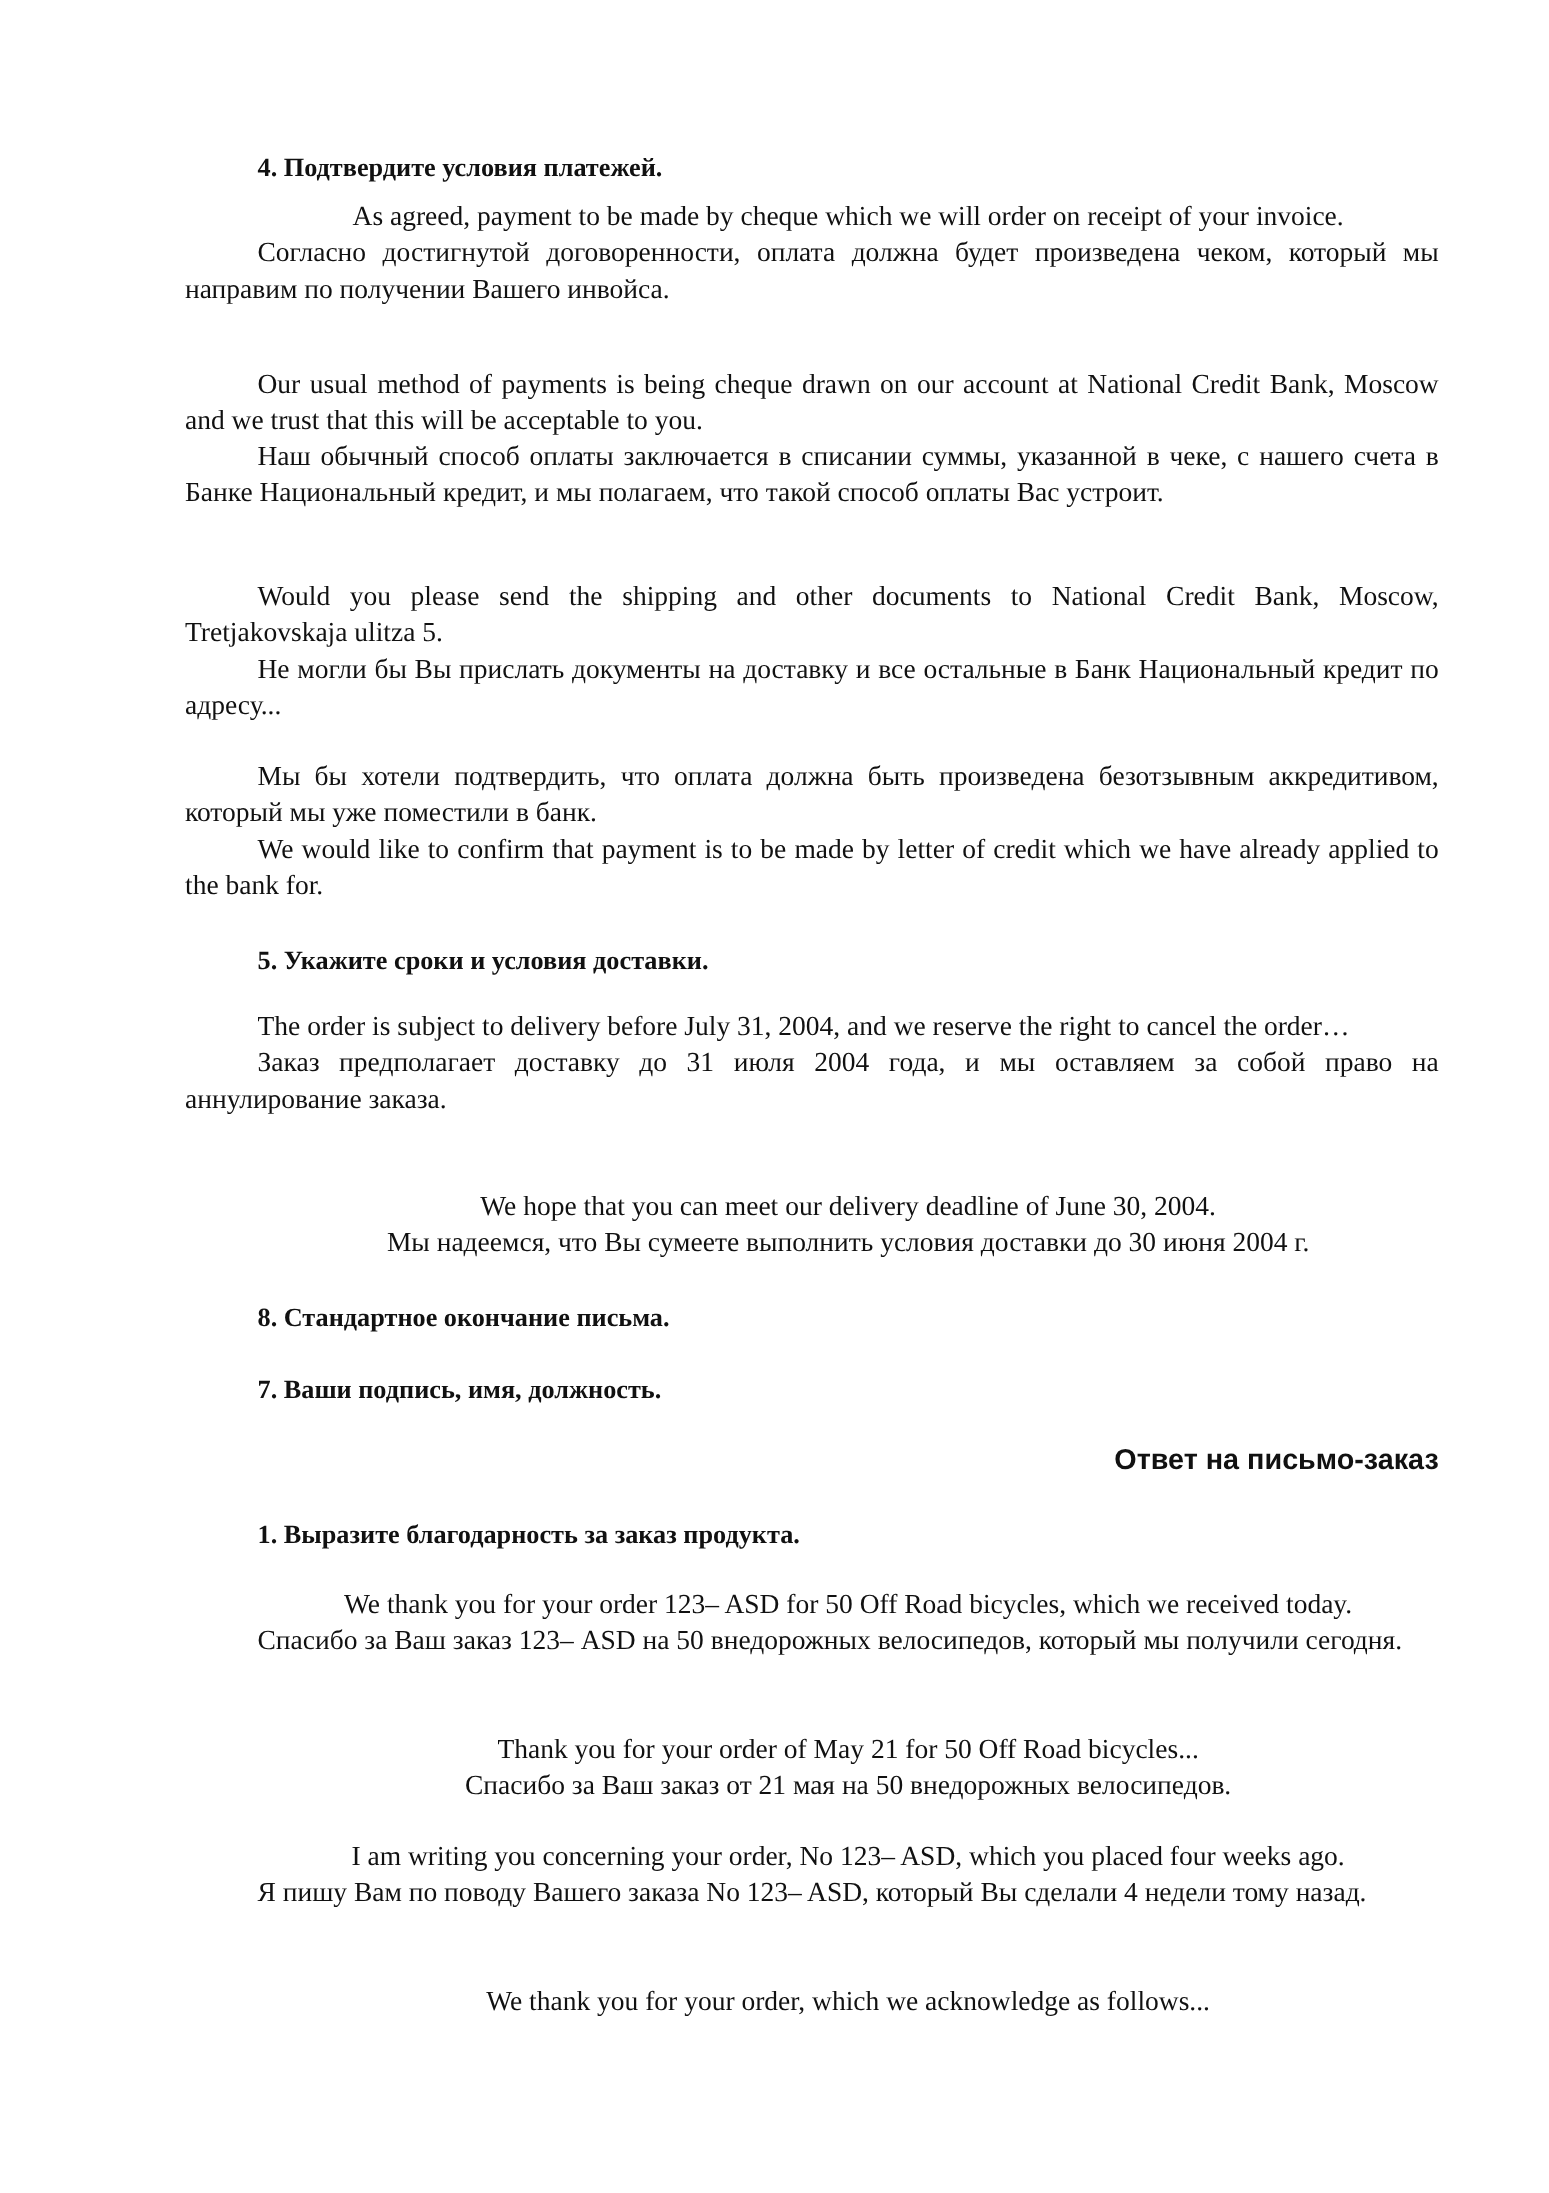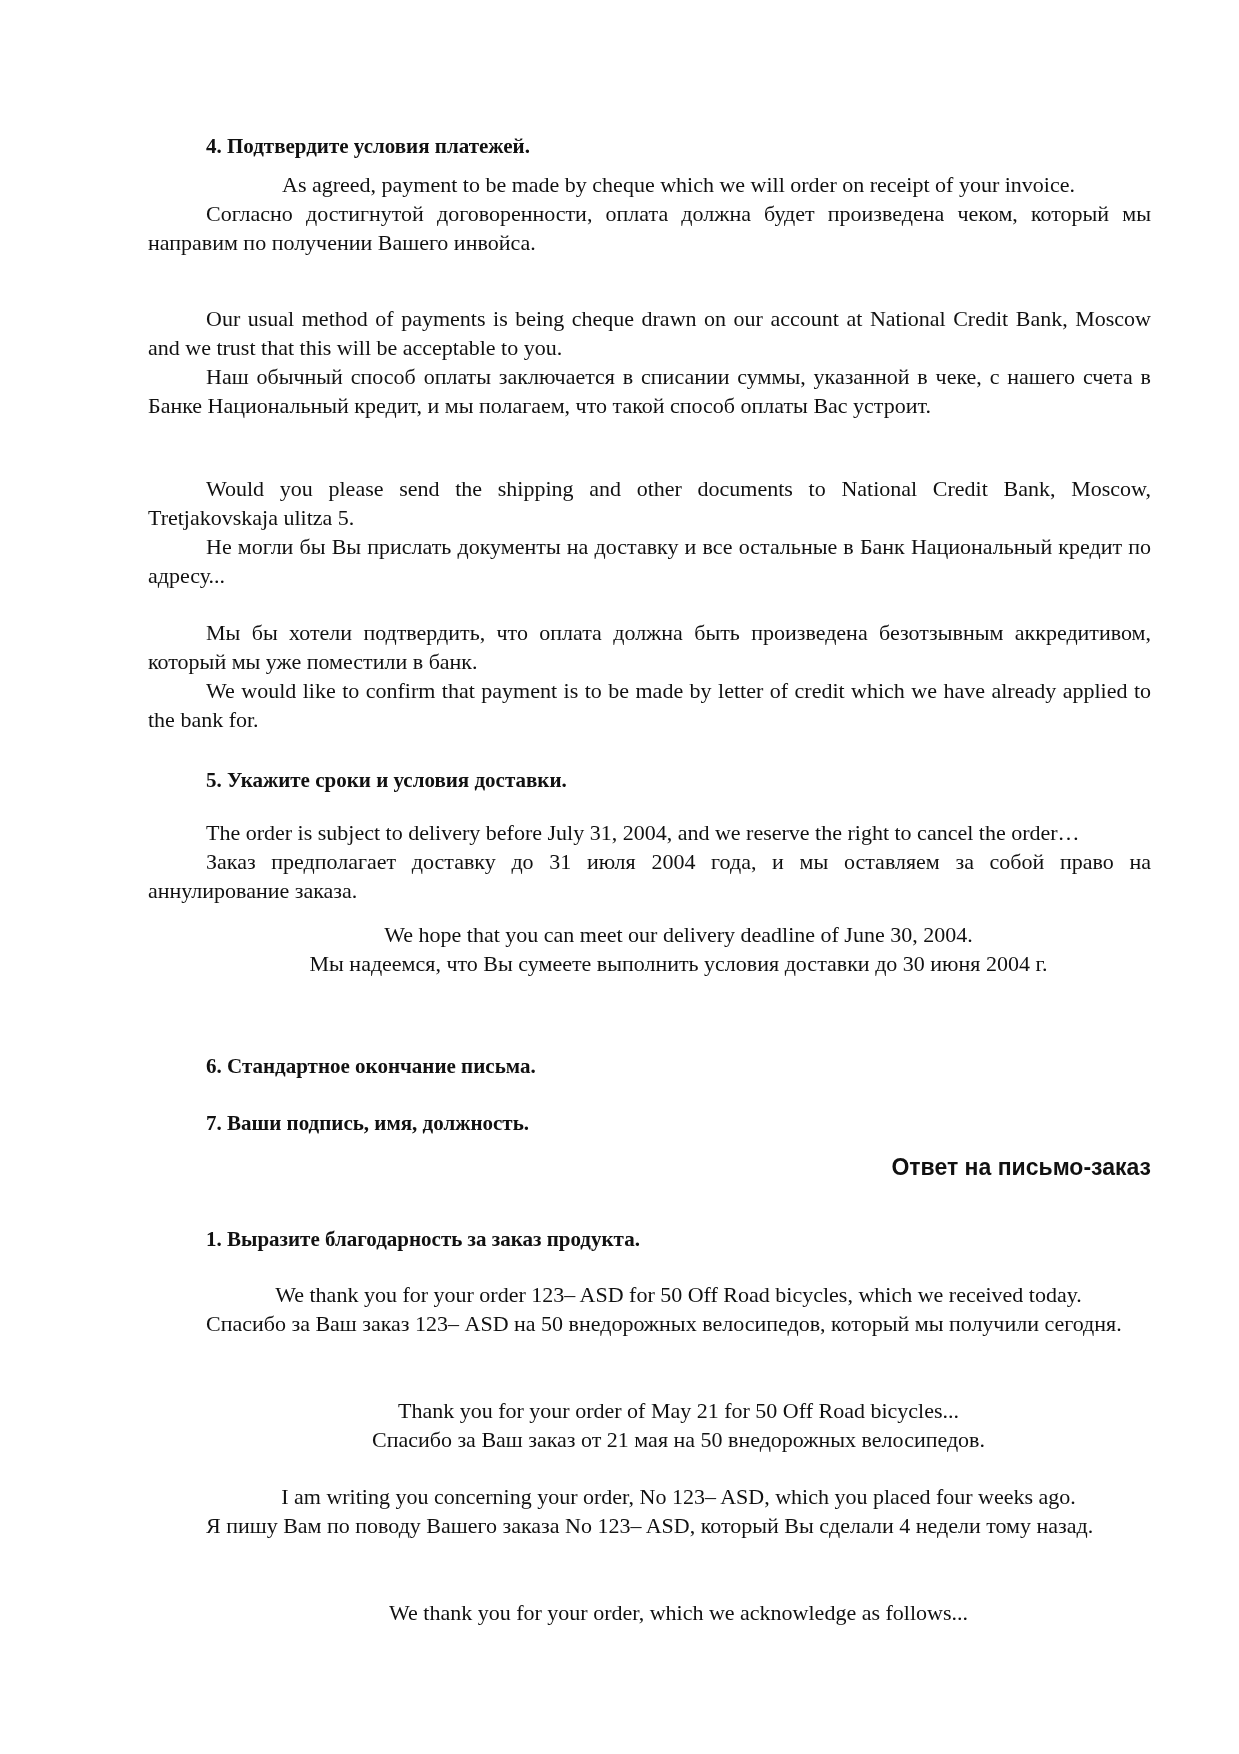--- a/index.html
+++ b/index.html
@@ -20,21 +20,20 @@
       left: 148px;
       top: 0;
       width: 1003px;
     }
     .blk {
       position: absolute;
       left: 0;
       width: 1003px;
       font-size: 22px;
       line-height: 29px;
-      margin-top: 12px;
     }
     .heading {
       font-weight: bold;
       padding-left: 58px;
       font-size: 21px;
     }
     .para p {
       margin: 0;
       text-align: justify;
       text-indent: 58px;
@@ -80,26 +79,26 @@
     <p>We would like to confirm that payment is to be made by letter of credit which we have already applied to the bank for.</p>
   </div>
 
   <div class="blk heading" style="top:754px;">5. Укажите сроки и условия доставки.</div>
 
   <div class="blk para" style="top:806px;">
     <p>The order is subject to delivery before July 31, 2004, and we reserve the right to cancel the order…</p>
     <p>Заказ предполагает доставку до 31 июля 2004 года, и мы оставляем за собой право на аннулирование заказа.</p>
   </div>
 
-  <div class="blk para" style="top:908px;">
+  <div class="blk para" style="top:950px;">
     <p class="plain">We hope that you can meet our delivery deadline of June 30, 2004.</p>
     <p class="plain">Мы надеемся, что Вы сумеете выполнить условия доставки до 30 июня 2004 г.</p>
   </div>
 
-  <div class="blk heading" style="top:1040px;">6. Стандартное окончание письма.</div>
+  <div class="blk heading" style="top:1040px;">8. Стандартное окончание письма.</div>
 
   <div class="blk heading" style="top:1097px;">7. Ваши подпись, имя, должность.</div>
 
   <div class="section-title" style="top:1154px;">Ответ на письмо-заказ</div>
 
   <div class="blk heading" style="top:1213px;">1. Выразите благодарность за заказ продукта.</div>
 
   <div class="blk para" style="top:1268px;">
     <p class="plain">We thank you for your order 123– ASD for 50 Off Road bicycles, which we received today.</p>
     <p>Спасибо за Ваш заказ 123– ASD на 50 внедорожных велосипедов, который мы получили сегодня.</p>

